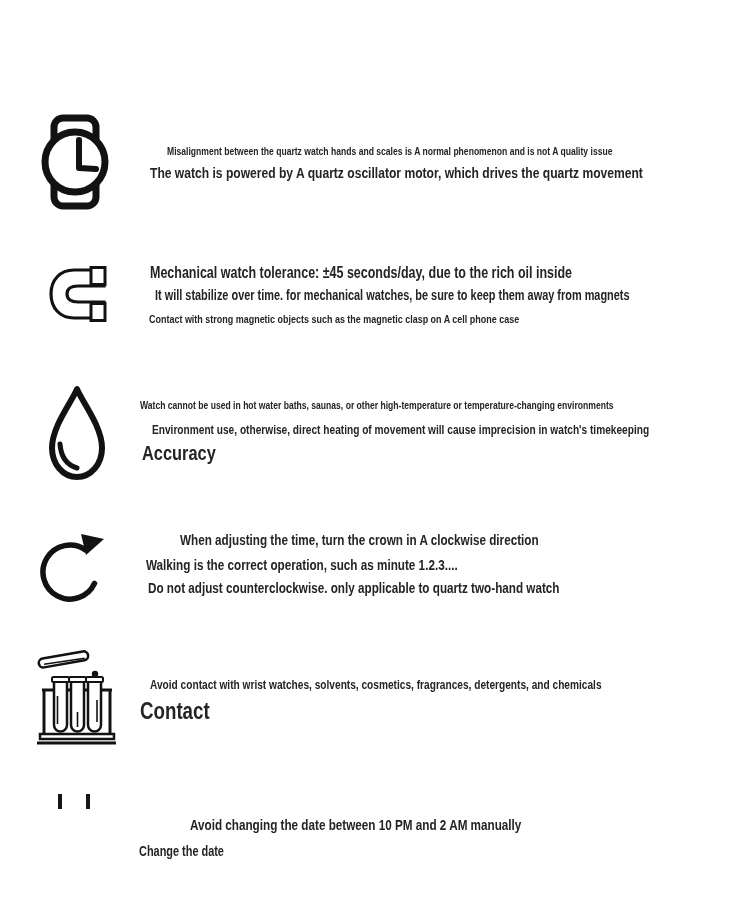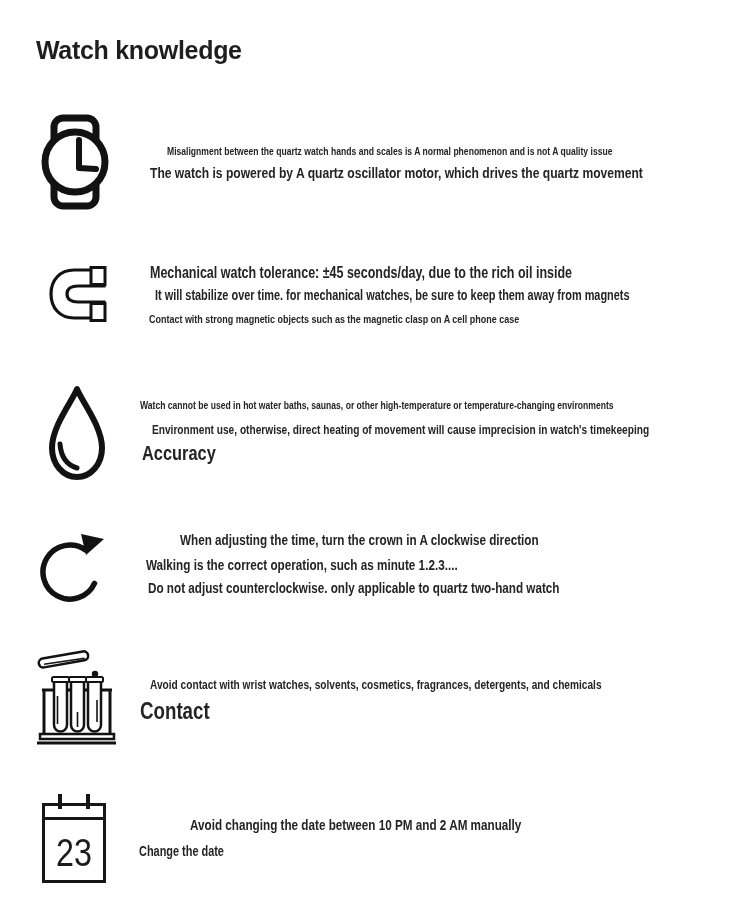--- a/index.html
+++ b/index.html
@@ -51,21 +51,20 @@
     position:absolute; left:0; top:26px; width:58px; text-align:center;
     font-size:38px; font-weight:400; color:#1b1b1b; transform:scaleX(0.85);
   }
   svg { display:block; }
 </style>
 </head>
 <body>
 
 <div id="page">
 
-  <div id="page-title">Watch knowledge</div>
 
   <div class="icon" id="icon-watch">
     <svg width="70" height="96" viewBox="0 0 70 96">
       <rect x="14" y="4" width="42" height="88" rx="9" fill="none" stroke="#121212" stroke-width="7"></rect>
       <circle cx="35" cy="48" r="30" fill="#ffffff" stroke="#121212" stroke-width="7"></circle>
       <polyline points="39,26 39,54 56,55" fill="none" stroke="#121212" stroke-width="6" stroke-linecap="round" stroke-linejoin="round"></polyline>
     </svg>
   </div>
   <div class="ln t-s1a">Misalignment between the quartz watch hands and scales is A normal phenomenon and is not A quality issue</div>
   <div class="ln t-s1b">The watch is powered by A quartz oscillator motor, which drives the quartz movement</div>
@@ -121,23 +120,19 @@
       <rect x="50" y="29" width="17" height="5" rx="1.5" fill="#ffffff" stroke="#121212" stroke-width="2"></rect>
       <line x1="61" y1="52" x2="61" y2="74" stroke="#121212" stroke-width="1.6"></line>
       <rect x="4" y="86" width="74" height="5" fill="none" stroke="#121212" stroke-width="2.5"></rect>
       <line x1="1" y1="95" x2="80" y2="95" stroke="#121212" stroke-width="3"></line>
     </svg>
   </div>
   <div class="ln t-s5a">Avoid contact with wrist watches, solvents, cosmetics, fragrances, detergents, and chemicals</div>
   <div class="ln t-s5b">Contact</div>
 
   <div class="icon" id="icon-cal">
-    <div class="cal-box">
-      <div class="cal-head"></div>
-      <div class="cal-day">23</div>
-    </div>
     <div class="cal-tick tick-l"></div>
     <div class="cal-tick tick-r"></div>
   </div>
   <div class="ln t-s6a">Avoid changing the date between 10 PM and 2 AM manually</div>
   <div class="ln t-s6b">Change the date</div>
 
 </div>
 
 </body></html>

